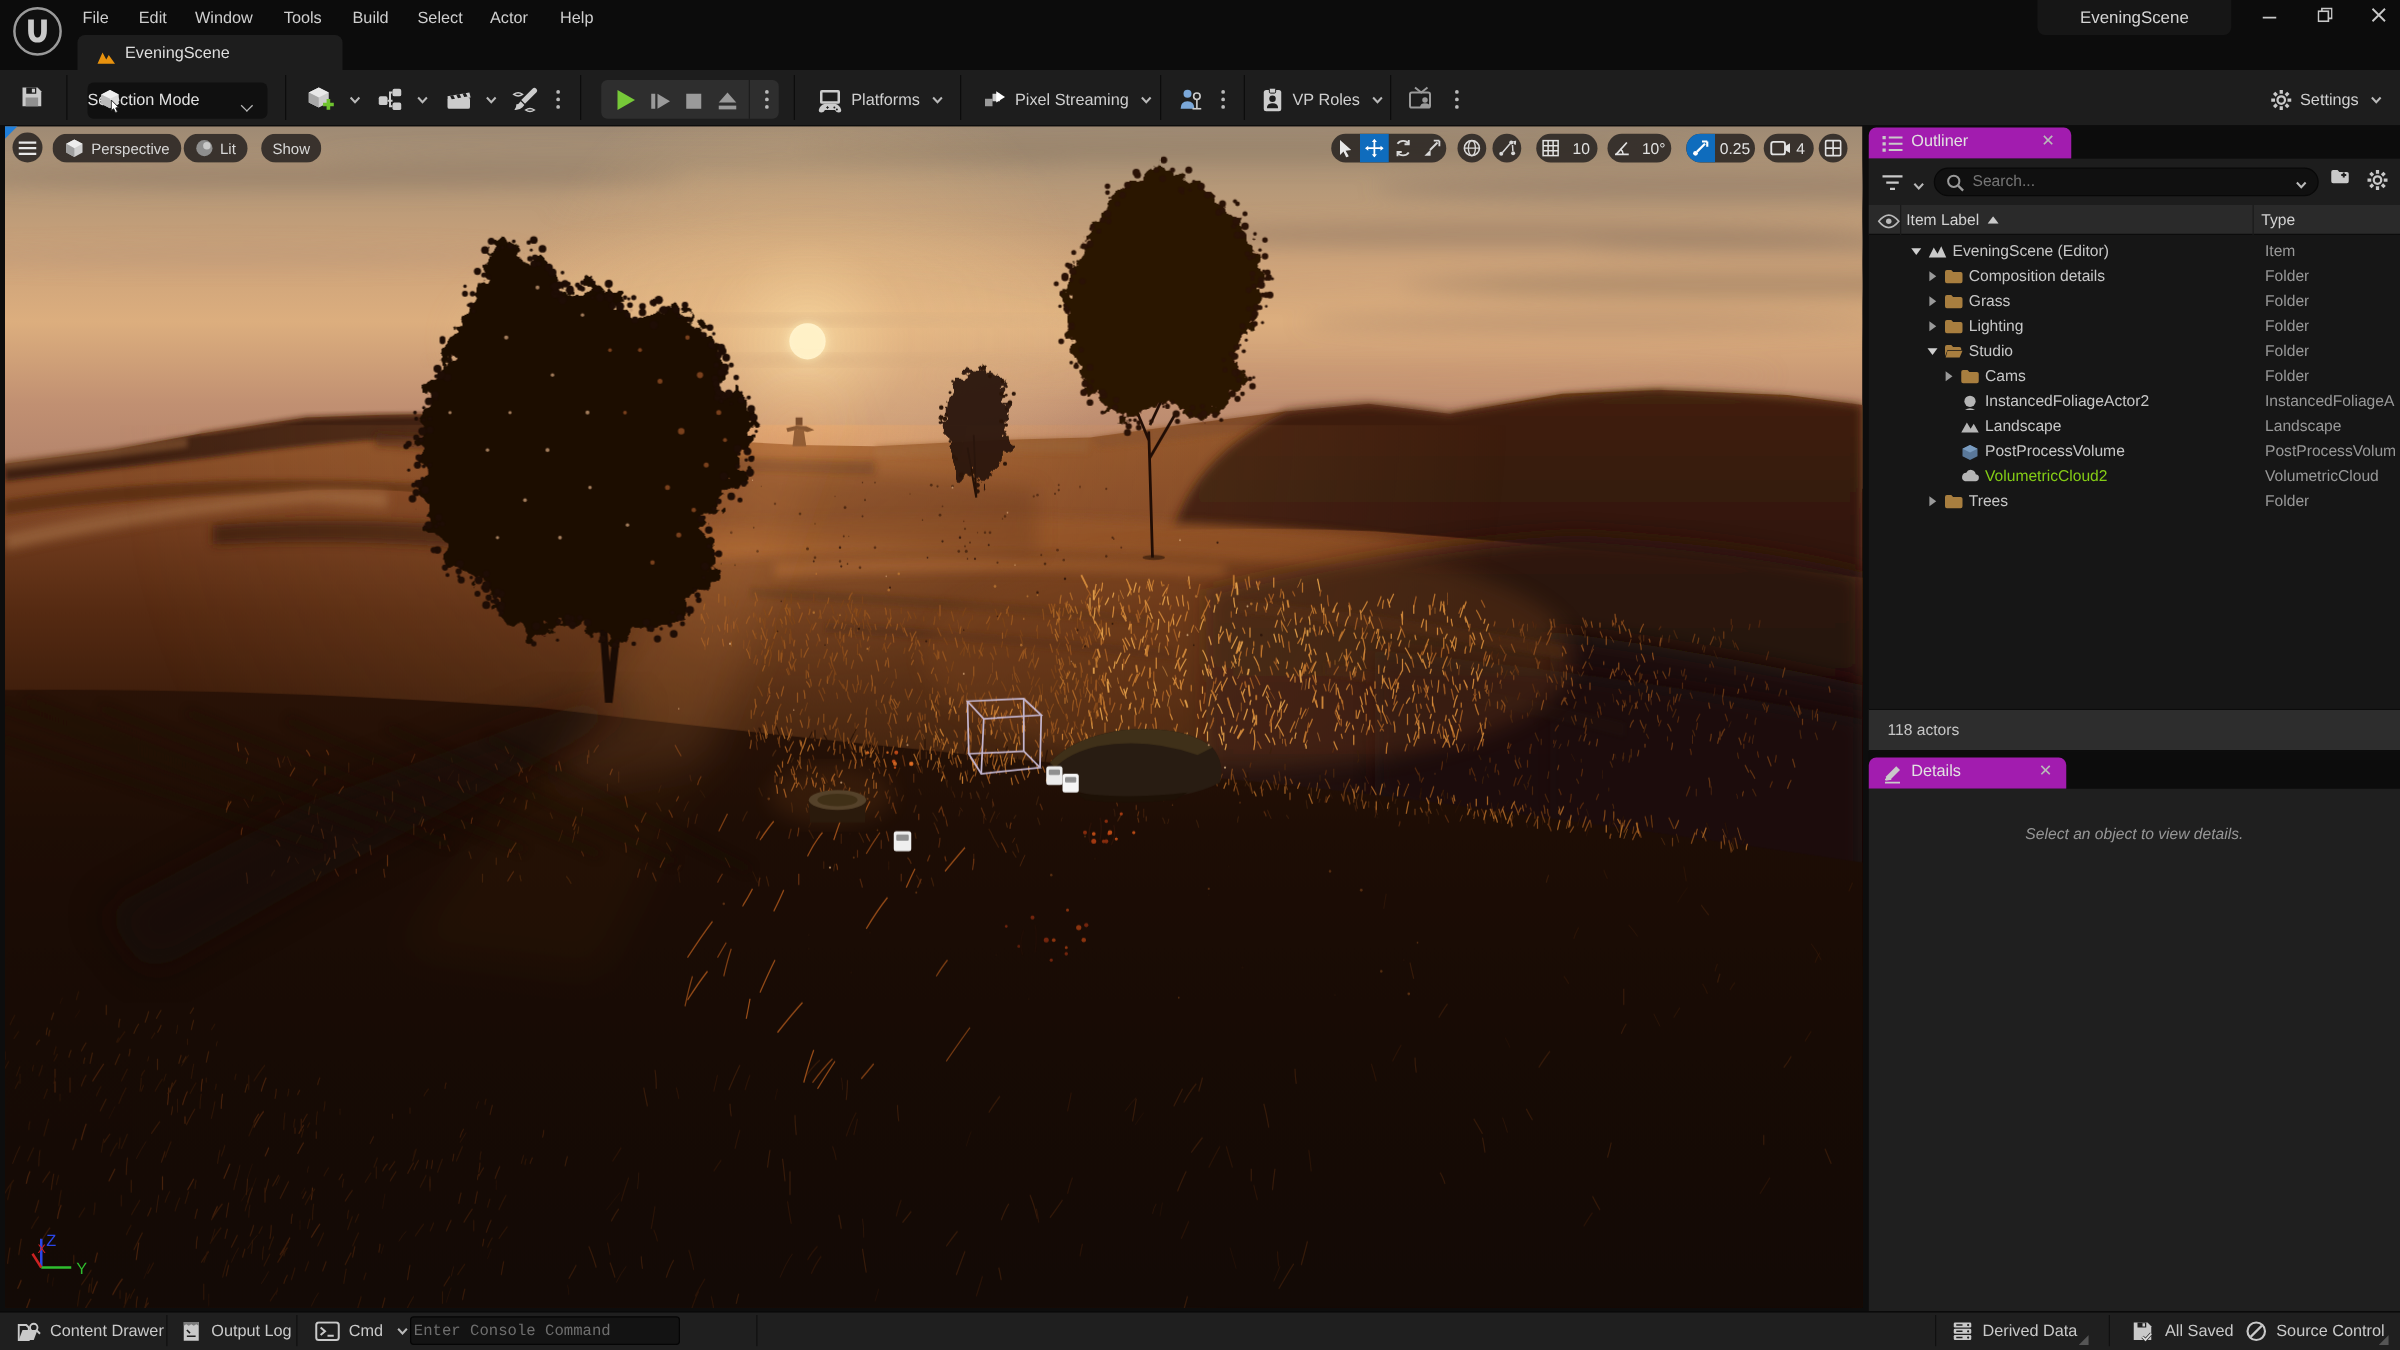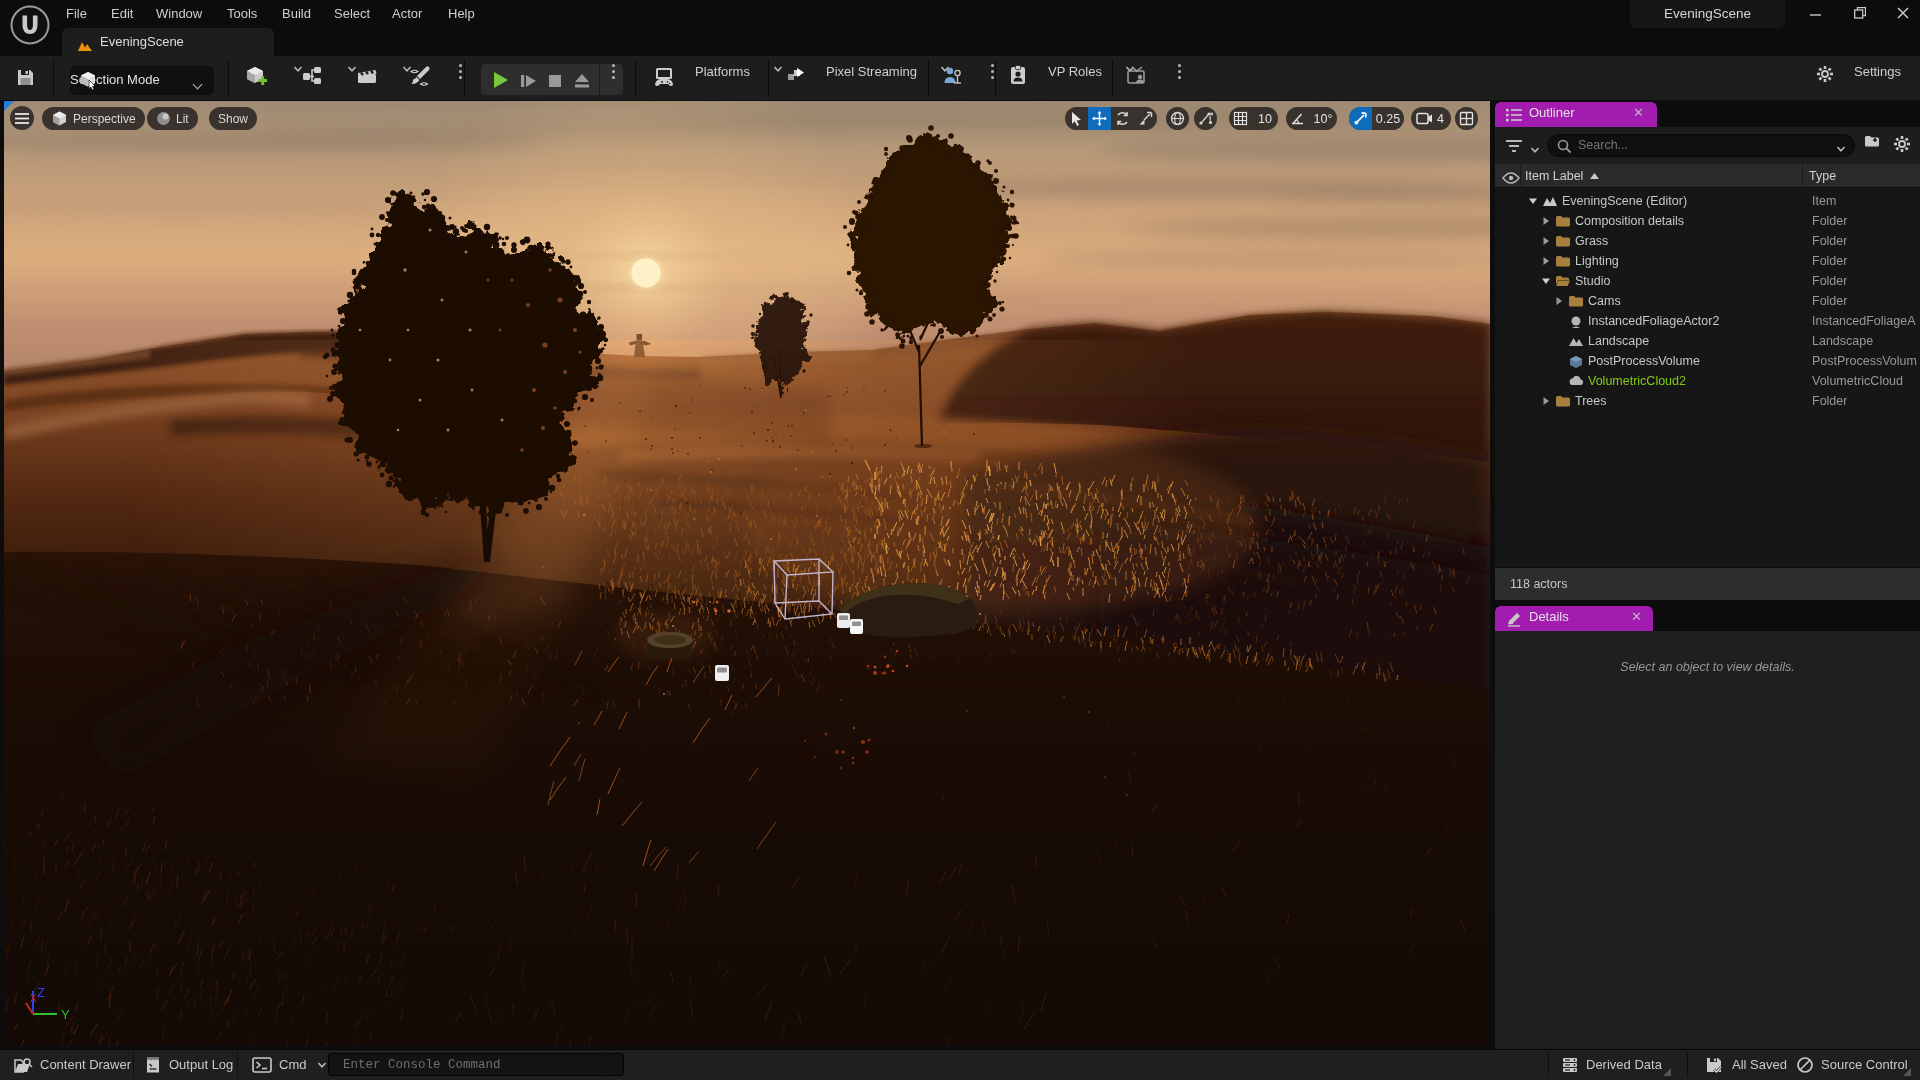--- a/index.html
+++ b/index.html
@@ -11,21 +11,21 @@
  border-radius:0 0 6px 6px;color:#d6d6d6;font-size:13.5px;text-align:center;line-height:27px}
 .winbtn{position:absolute;top:0;width:34px;height:28px;color:#c8c8c8;text-align:center;line-height:28px}
 #tabrow{position:absolute;left:0;top:28px;width:1920px;height:28px;background:#0c0c0c}
 #tab1{position:absolute;left:62px;top:28px;width:212px;height:28px;background:#1d1d1d;
  border-radius:6px 6px 0 0;color:#dedede;font-size:13px;line-height:28px}
 #toolbar{position:absolute;left:0;top:56px;width:1920px;height:44px;background:#1d1d1d}
 .tsep{position:absolute;top:60px;width:1px;height:36px;background:#0c0c0c}
 #selmode{position:absolute;left:70px;top:66px;width:144px;height:29px;background:#101010;
  border-radius:5px;color:#e0e0e0;font-size:13px;line-height:28px}
 #playgrp{position:absolute;left:481px;top:64px;width:142px;height:31px;background:#2e2e2e;border-radius:5px}
-.ticon{position:absolute;top:64px;height:31px;display:flex;align-items:flex-start;color:#cfcfcf;font-size:13px;gap:19px}
+.ticon{position:absolute;top:64px;height:31px;display:flex;align-items:center;color:#cfcfcf;font-size:13px;gap:5px}
 .chev{display:inline-block;width:8px;height:8px;margin-left:3px;position:relative;top:-2px}
 .chev:before{content:"";position:absolute;left:0;top:3px;width:6px;height:6px;border-right:1.6px solid #b9b9b9;border-bottom:1.6px solid #b9b9b9;transform:rotate(45deg)}
 .vdots{display:inline-flex;flex-direction:column;gap:3px;margin-left:8px}
 .vdots i{width:3px;height:3px;border-radius:50%;background:#b9b9b9}
 #viewport{position:absolute;left:4px;top:101px;width:1486px;height:945px;background:#000}
 #rpanel{position:absolute;left:1495px;top:101px;width:425px;height:948px;background:#0c0c0c}
 #bottombar{position:absolute;left:0;top:1049px;width:1920px;height:31px;background:#1f1f1f;border-top:1px solid #060606}
 .bsep{position:absolute;top:1052px;width:1px;height:25px;background:#101010}
 .btxt{position:absolute;top:1049px;height:31px;display:flex;align-items:center;color:#c9c9c9;font-size:13px;gap:7px}
 .otab{position:absolute;background:#a21caf;border-radius:6px 6px 0 0;color:#e2e2e2;font-size:13px}
@@ -1652,21 +1652,21 @@
     <svg width="20" height="16" viewBox="0 0 20 16" style="" xmlns="http://www.w3.org/2000/svg">
       <rect x="1" y="1" width="18" height="14" rx="2" fill="none" stroke="#c9c9c9" stroke-width="1.6"></rect>
       <path d="M4.5 5 l3.5 3 -3.5 3" fill="none" stroke="#c9c9c9" stroke-width="1.6"></path>
       <line x1="10" y1="11.5" x2="15" y2="11.5" stroke="#c9c9c9" stroke-width="1.6"></line>
     </svg>
     <span>Cmd</span>
     <svg width="10" height="10" viewBox="0 0 10 10" style="margin-left:4px">
       <path d="M1.5 3 L5 6.8 L8.5 3" fill="none" stroke="#b9b9b9" stroke-width="1.6"></path>
     </svg>
   </div>
-<div class="abs" style="left:328px;top:1053px;width:296px;height:23px;background:#131313;border:1px solid #050505;border-radius:3px;color:#6e6e6e;font-family:'Liberation Mono',monospace;font-size:12.5px;line-height:22px;padding-left:14px">Enter Console Command</div>
+<div class="abs" style="left:328px;top:1053px;width:216px;height:23px;background:#131313;border:1px solid #050505;border-radius:3px;color:#6e6e6e;font-family:'Liberation Mono',monospace;font-size:12.5px;line-height:22px;padding-left:2px">Enter Console Command</div>
 <div class="bsep" style="left:605px"></div>
 <div class="bsep" style="left:1548px"></div>
 <div class="btxt" style="left:1561px">
     <svg width="18" height="18" viewBox="0 0 18 18" style="" xmlns="http://www.w3.org/2000/svg">
       <g fill="#c9c9c9">
         <rect x="2" y="2" width="14" height="4" rx="1"></rect>
         <rect x="2" y="7" width="14" height="4" rx="1"></rect>
         <rect x="2" y="12" width="14" height="4" rx="1"></rect>
       </g>
       <g fill="#1d1d1d">

